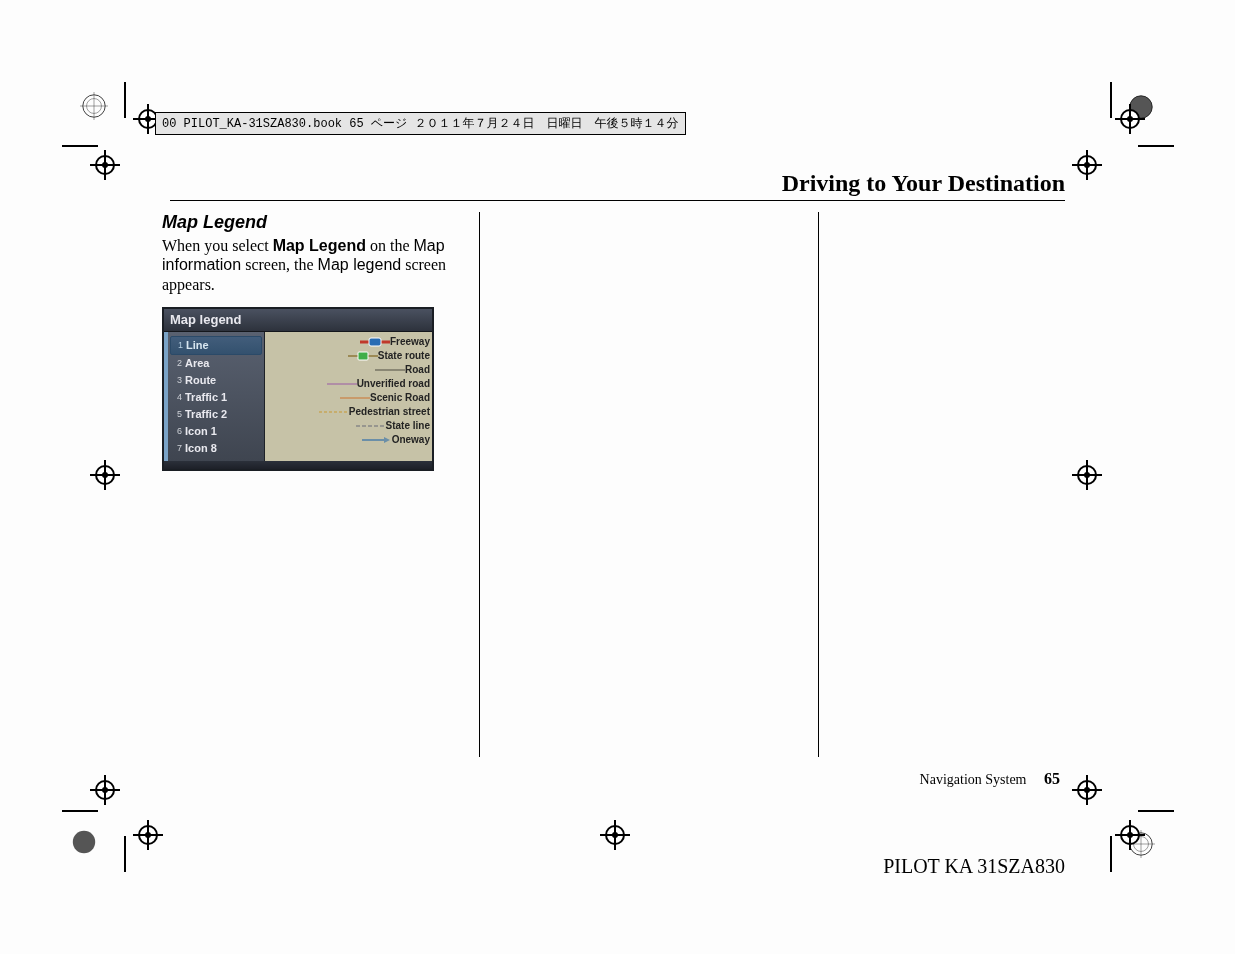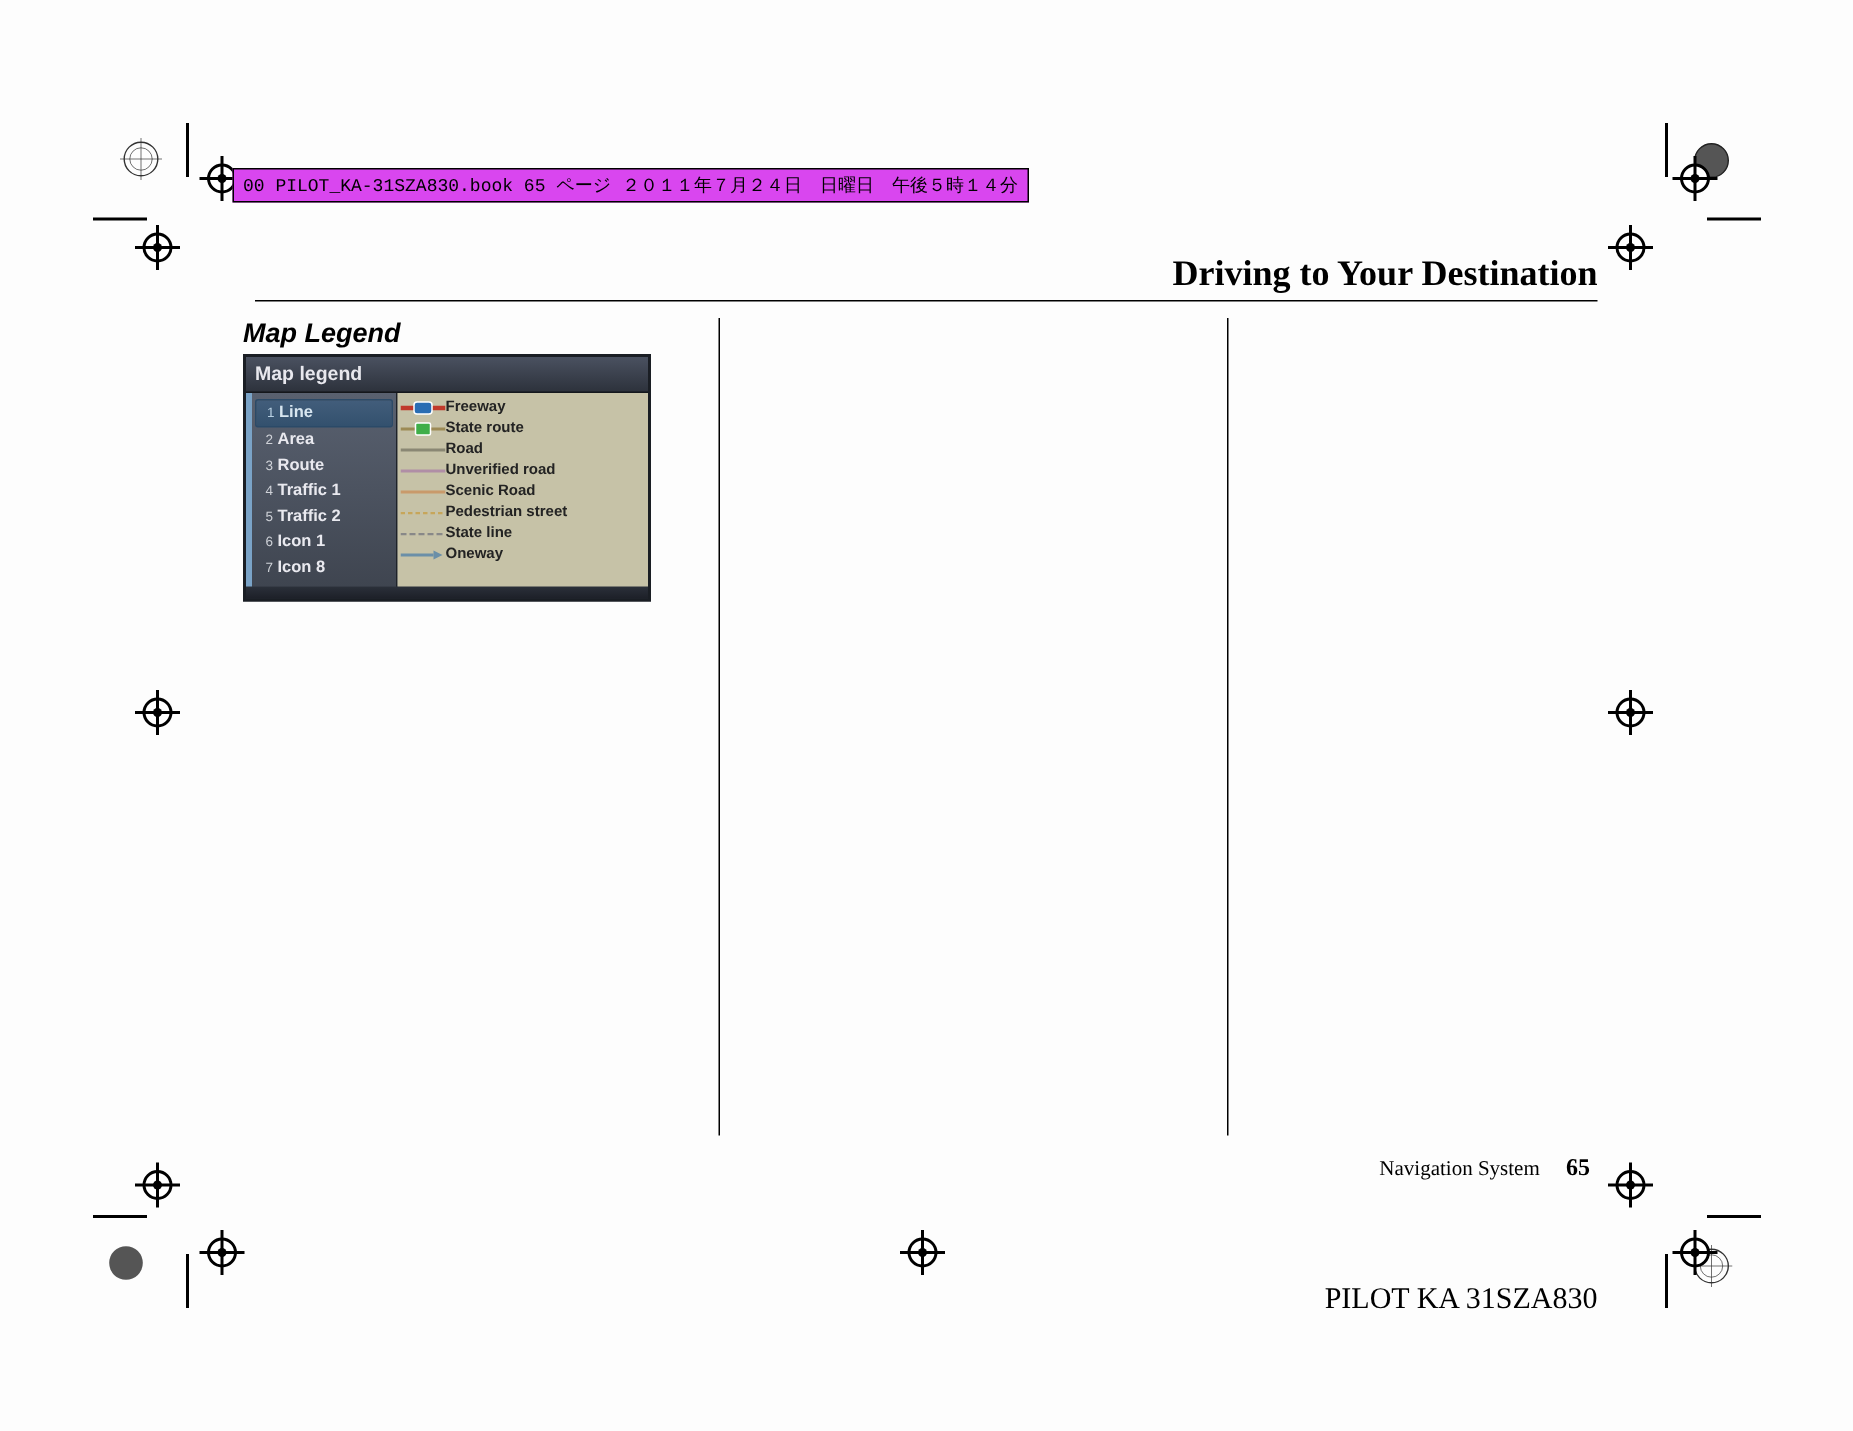--- a/index.html
+++ b/index.html
@@ -27,21 +27,21 @@
   .tickh { position:absolute; height:2px; background:#000; }
 
   .header-stamp {
     position: absolute;
     left: 155px;
     top: 112px;
     font-family: "MS Gothic", "Courier New", monospace;
     font-size: 12px;
     border: 1px solid #000;
     padding: 2px 6px;
-    background: #d946ef;
+    background: #e5e5e5;
     display: inline-block;
     z-index: 2;
   }
 
   .chapter-title {
     position: absolute;
     right: 170px;
     top: 170px;
     font-size: 24px;
     font-weight: bold;
@@ -145,20 +145,21 @@
     background: #c6c2a7;
     padding: 3px 2px 3px 2px;
   }
   .detail-row {
     display: flex;
     align-items: center;
     height: 14px;
     font-size: 10px;
     font-weight: bold;
     color: #232323;
+    justify-content: flex-end;
   }
   .detail-icon {
     width: 30px;
     display: flex;
     align-items: center;
     justify-content: center;
   }
   .detail-icon svg { display:block; }
 
   .footer-line {
@@ -282,20 +283,23 @@
   </svg>
 
 <div class="header-stamp">00 PILOT_KA-31SZA830.book  65 ページ  ２０１１年７月２４日　日曜日　午後５時１４分</div>
 
 <div class="chapter-title">Driving to Your Destination</div>
 <div class="hrule"></div>
 
 <div class="cols">
   <div class="col">
     <h2>Map Legend</h2>
+    <p>
+      <span>When you select </span><span class="sans bold">Map Legend</span><span> on the </span><span class="sans">Map information</span><span> screen, the </span><span class="sans">Map legend</span><span> screen appears.</span>
+    </p>
 
     <div class="legend-shot">
       <div class="legend-title">Map legend</div>
       <div class="legend-body">
         <div class="legend-list">
           <div class="legend-item sel">
               <span class="num">1</span>
               <span class="lbl">Line</span>
             </div>
           <div class="legend-item">

